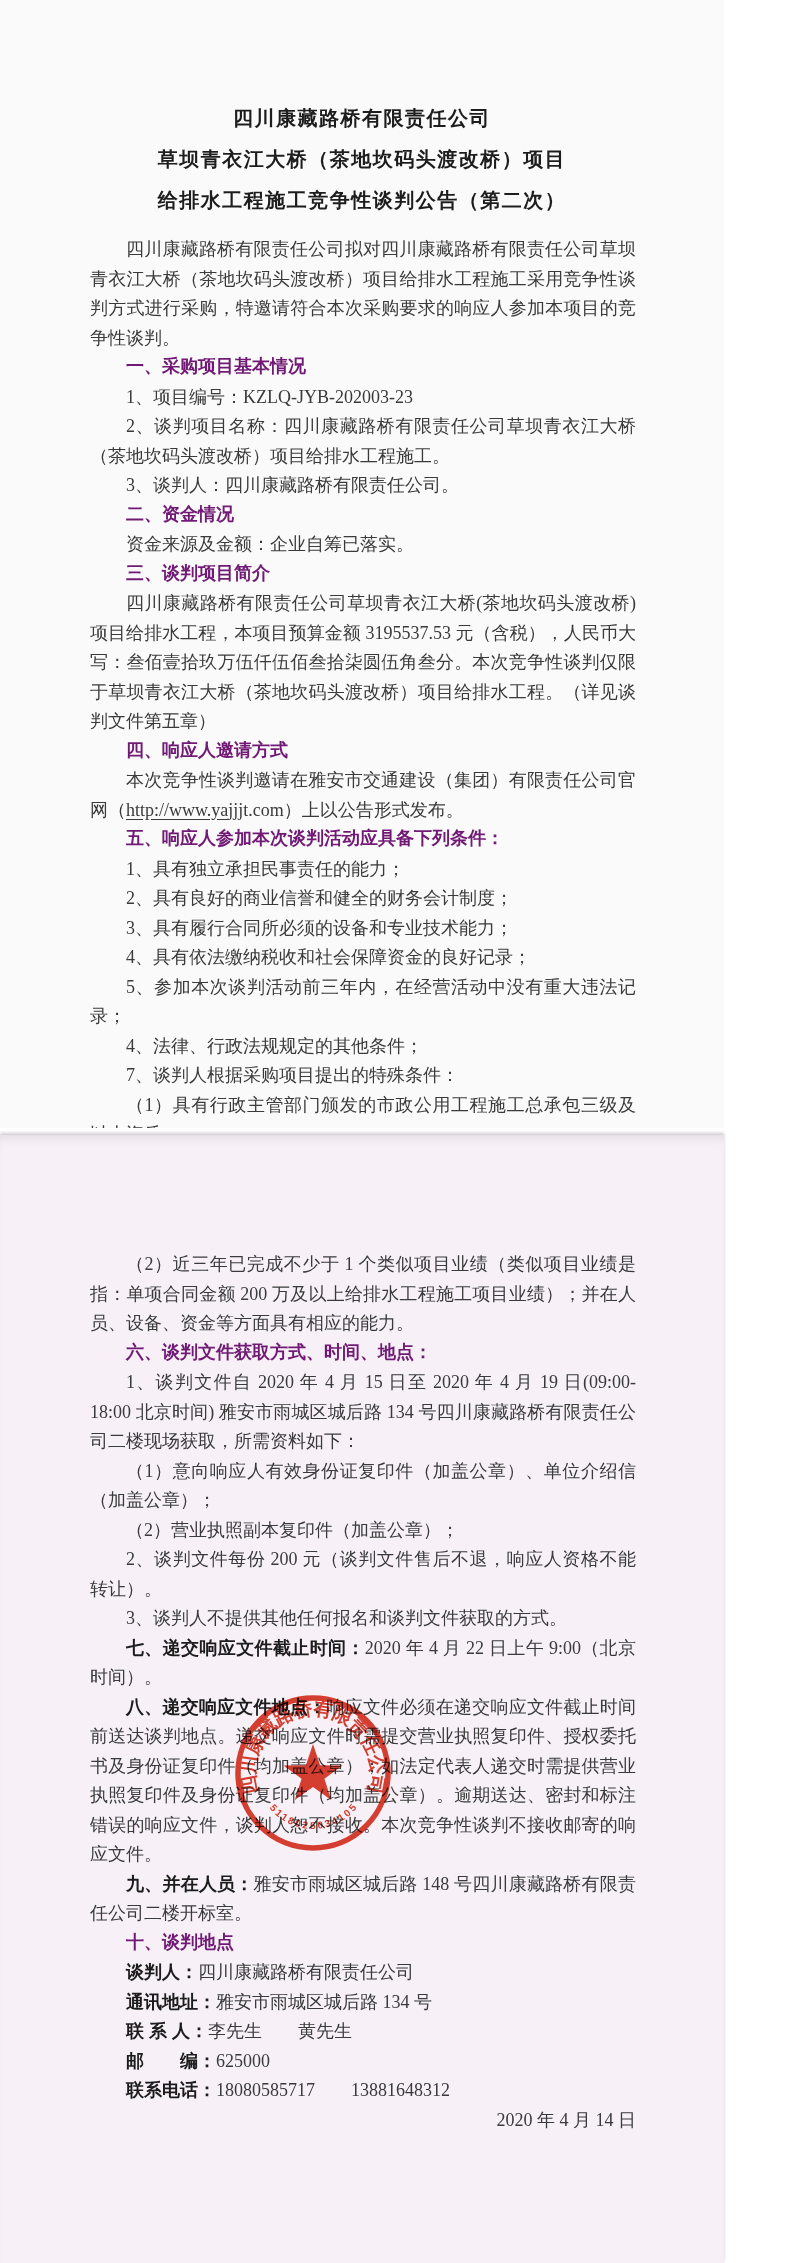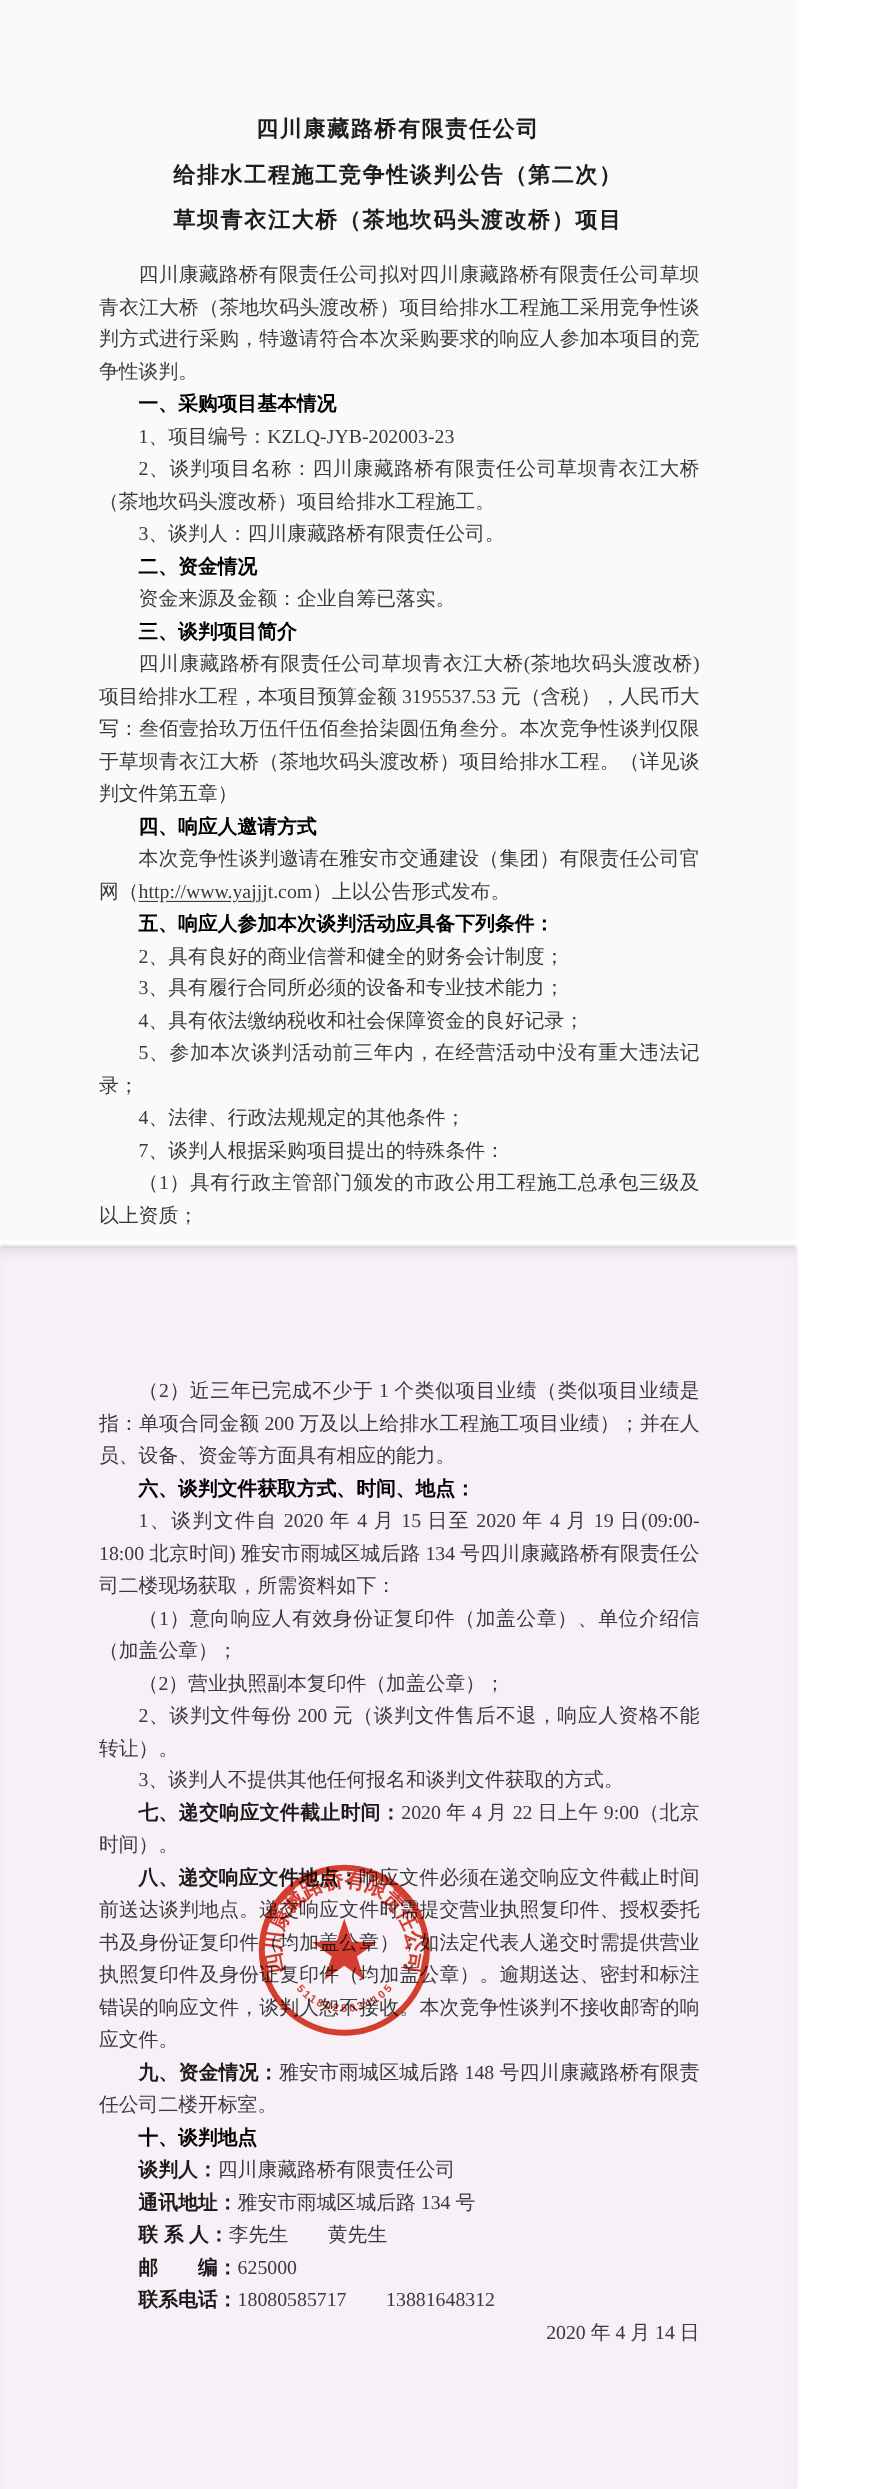--- a/index.html
+++ b/index.html
@@ -13,57 +13,58 @@
     top:1135px;height:1128px;background:#f7f1f7;
     box-shadow:0 -2px 3px rgba(90,70,90,.28), inset 0 8px 12px -7px rgba(120,90,115,.20);
   }
   .doc-title{padding-top:98px;text-align:center;font-family:"Liberation Sans",sans-serif;
     font-weight:bold;font-size:20px;color:#1d1d1d;}
   .doc-title .tl{line-height:41px;letter-spacing:1.5px;}
   .bd{font-size:18px;line-height:29.5px;color:#3a3a3a;text-align:justify;}
   .body1{padding:14px 88px 0 90px;}
   .body2{padding:115px 88px 0 90px;}
   .bd p{margin:0;text-indent:2em;}
-  .h{font-family:Liberation Serif, serif;font-weight:bold;color:#000000;}
+  .h{font-family:Liberation Mono, monospace;font-weight:bold;color:#701a75;}
   .hl{font-family:Liberation Sans, sans-serif;font-weight:bold;color:#1c1c1c;}
   .u{text-decoration:underline;text-underline-offset:3px;}
   .date-line{text-align:right;margin-top:28px;margin-right:-10px;text-indent:0;}
   .seal{
     position:absolute;left:231px;top:556px;width:164px;height:164px;
     mix-blend-mode:multiply;opacity:.92;pointer-events:none;
   }
   .seal text{font-family:"Liberation Sans",sans-serif;font-weight:bold;}
 </style>
 </head>
 <body>
 
 <div class="page" id="page1">
   <div class="doc-title">
     <div class="tl">四川康藏路桥有限责任公司</div>
+    <div class="tl">草坝青衣江大桥（茶地坎码头渡改桥）项目</div>
     <div class="tl">给排水工程施工竞争性谈判公告（第二次）</div>
-    <div class="tl">草坝青衣江大桥（茶地坎码头渡改桥）项目</div>
   </div>
   <div class="bd body1">
     <p>四川康藏路桥有限责任公司拟对四川康藏路桥有限责任公司草坝青衣江大桥（茶地坎码头渡改桥）项目给排水工程施工采用竞争性谈判方式进行采购，特邀请符合本次采购要求的响应人参加本项目的竞争性谈判。</p>
 
     <p class="h">一、采购项目基本情况</p>
     <p>1、项目编号：KZLQ-JYB-202003-23</p>
     <p>2、谈判项目名称：四川康藏路桥有限责任公司草坝青衣江大桥（茶地坎码头渡改桥）项目给排水工程施工。</p>
     <p>3、谈判人：四川康藏路桥有限责任公司。</p>
 
     <p class="h">二、资金情况</p>
     <p>资金来源及金额：企业自筹已落实。</p>
 
     <p class="h">三、谈判项目简介</p>
     <p>四川康藏路桥有限责任公司草坝青衣江大桥(茶地坎码头渡改桥)项目给排水工程，本项目预算金额 3195537.53 元（含税），人民币大写：叁佰壹拾玖万伍仟伍佰叁拾柒圆伍角叁分。本次竞争性谈判仅限于草坝青衣江大桥（茶地坎码头渡改桥）项目给排水工程。（详见谈判文件第五章）</p>
 
     <p class="h">四、响应人邀请方式</p>
     <p><span>本次竞争性谈判邀请在雅安市交通建设（集团）有限责任公司官网（</span><span class="u">http://www.ya</span><span>jjjt.com</span><span>）上以公告形式发布。</span></p>
 
     <p class="h">五、响应人参加本次谈判活动应具备下列条件：</p>
+    <p>1、具有独立承担民事责任的能力；</p>
     <p>2、具有良好的商业信誉和健全的财务会计制度；</p>
     <p>3、具有履行合同所必须的设备和专业技术能力；</p>
     <p>4、具有依法缴纳税收和社会保障资金的良好记录；</p>
     <p>5、参加本次谈判活动前三年内，在经营活动中没有重大违法记录；</p>
     <p>4、法律、行政法规规定的其他条件；</p>
     <p>7、谈判人根据采购项目提出的特殊条件：</p>
     <p>（1）具有行政主管部门颁发的市政公用工程施工总承包三级及以上资质；</p>
   </div>
 </div>
 
@@ -75,21 +76,21 @@
     <p>1、谈判文件自 2020 年 4 月 15 日至 2020 年 4 月 19 日(09:00-18:00 北京时间) 雅安市雨城区城后路 134 号四川康藏路桥有限责任公司二楼现场获取，所需资料如下：</p>
     <p>（1）意向响应人有效身份证复印件（加盖公章）、单位介绍信（加盖公章）；</p>
     <p>（2）营业执照副本复印件（加盖公章）；</p>
     <p>2、谈判文件每份 200 元（谈判文件售后不退，响应人资格不能转让）。</p>
     <p>3、谈判人不提供其他任何报名和谈判文件获取的方式。</p>
 
     <p><span class="hl">七、递交响应文件截止时间：</span><span>2020 年 4 月 22 日上午 9:00（北京时间）。</span></p>
 
     <p><span class="hl">八、递交响应文件地点：</span><span>响应文件必须在递交响应文件截止时间前送达谈判地点。递交响应文件时需提交营业执照复印件、授权委托书及身份证复印件（均加盖公章）；如法定代表人递交时需提供营业执照复印件及身份证复印件（均加盖公章）。逾期送达、密封和标注错误的响应文件，谈判人恕不接收。本次竞争性谈判不接收邮寄的响应文件。</span></p>
 
-    <p><span class="hl">九、资金情况：</span><span>雅安市雨城区城后路 148 号四川康藏路桥有限责任公司二楼开标室。</span></p>
+    <p><span class="hl">九、并在人员：</span><span>雅安市雨城区城后路 148 号四川康藏路桥有限责任公司二楼开标室。</span></p>
 
     <p class="h">十、谈判地点</p>
     <p><span class="hl">谈判人：</span><span>四川康藏路桥有限责任公司</span></p>
     <p><span class="hl">通讯地址：</span><span>雅安市雨城区城后路 134 号</span></p>
     <p><span class="hl">联 系 人：</span><span>李先生　　黄先生</span></p>
     <p><span class="hl">邮　　编：</span><span>625000</span></p>
     <p><span class="hl">联系电话：</span><span>18080585717　　13881648312</span></p>
 
     <p class="date-line">2020 年 4 月 14 日</p>
   </div>

